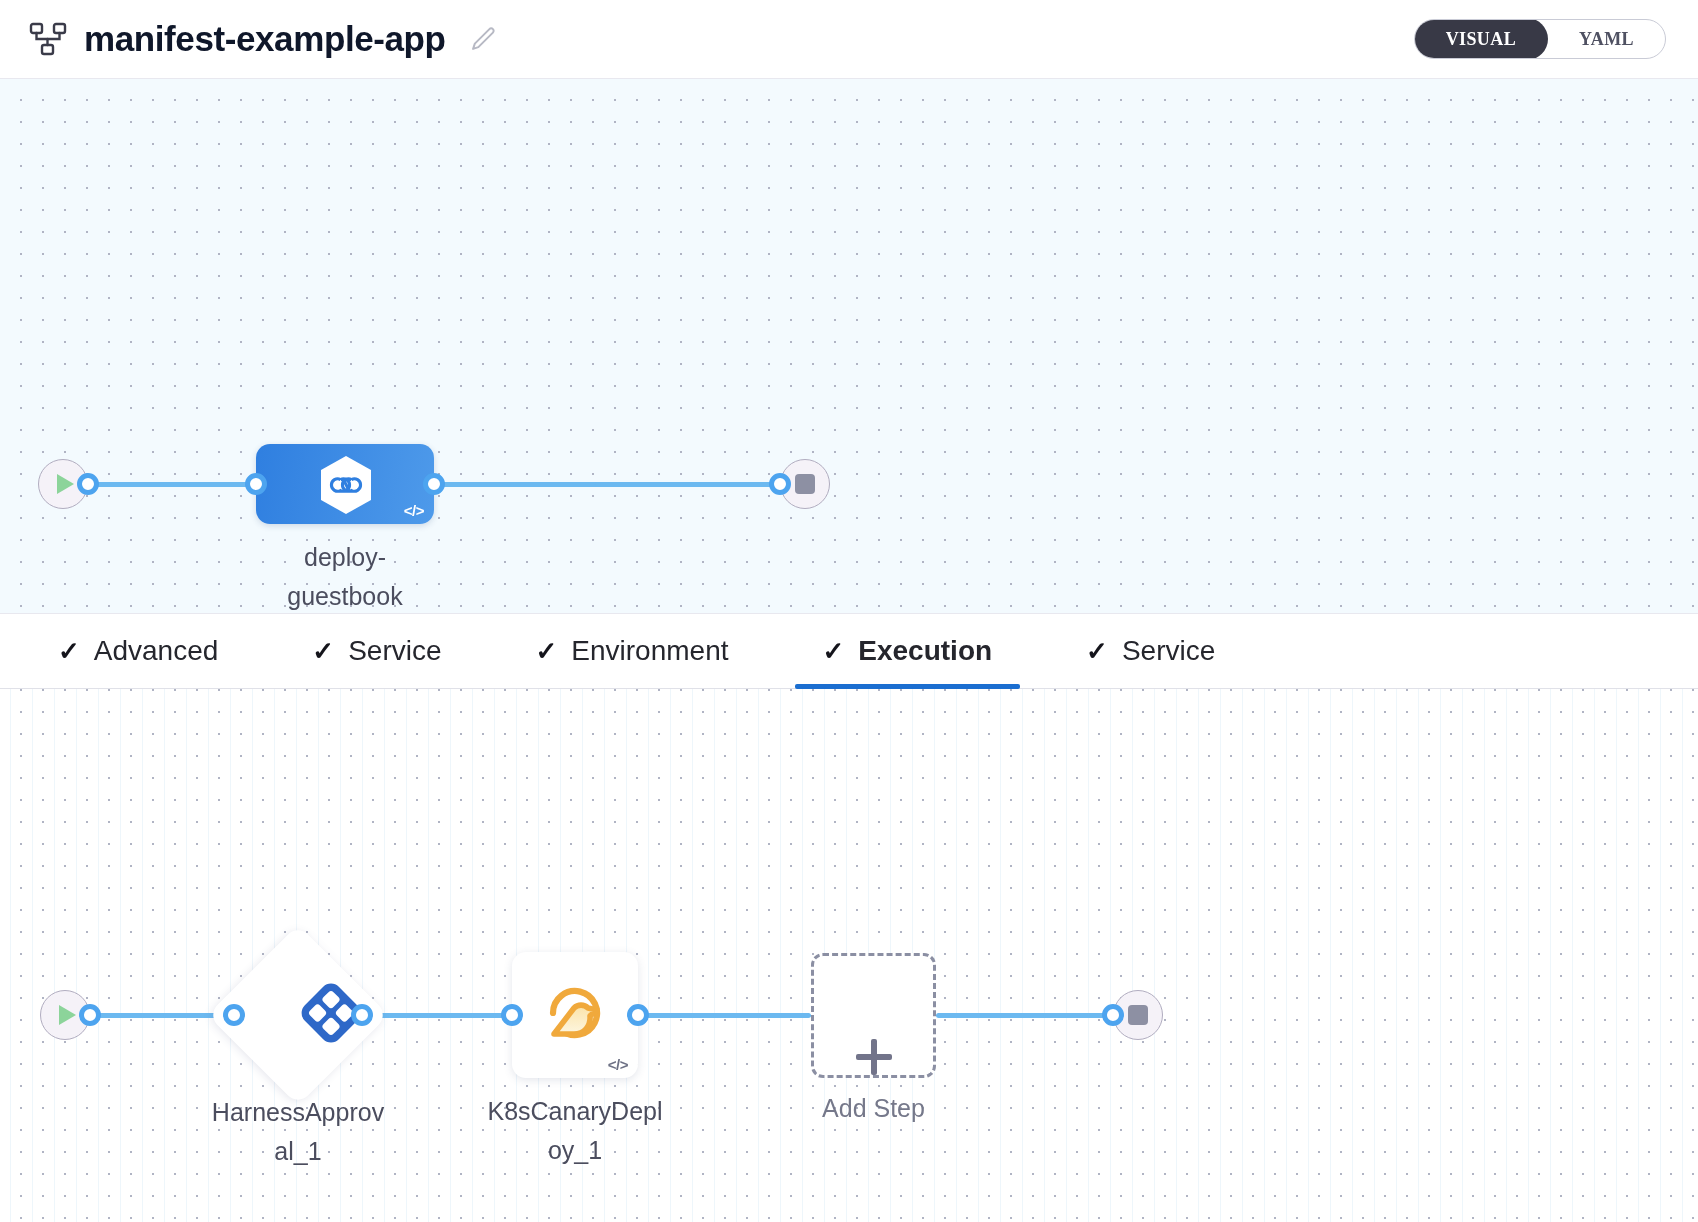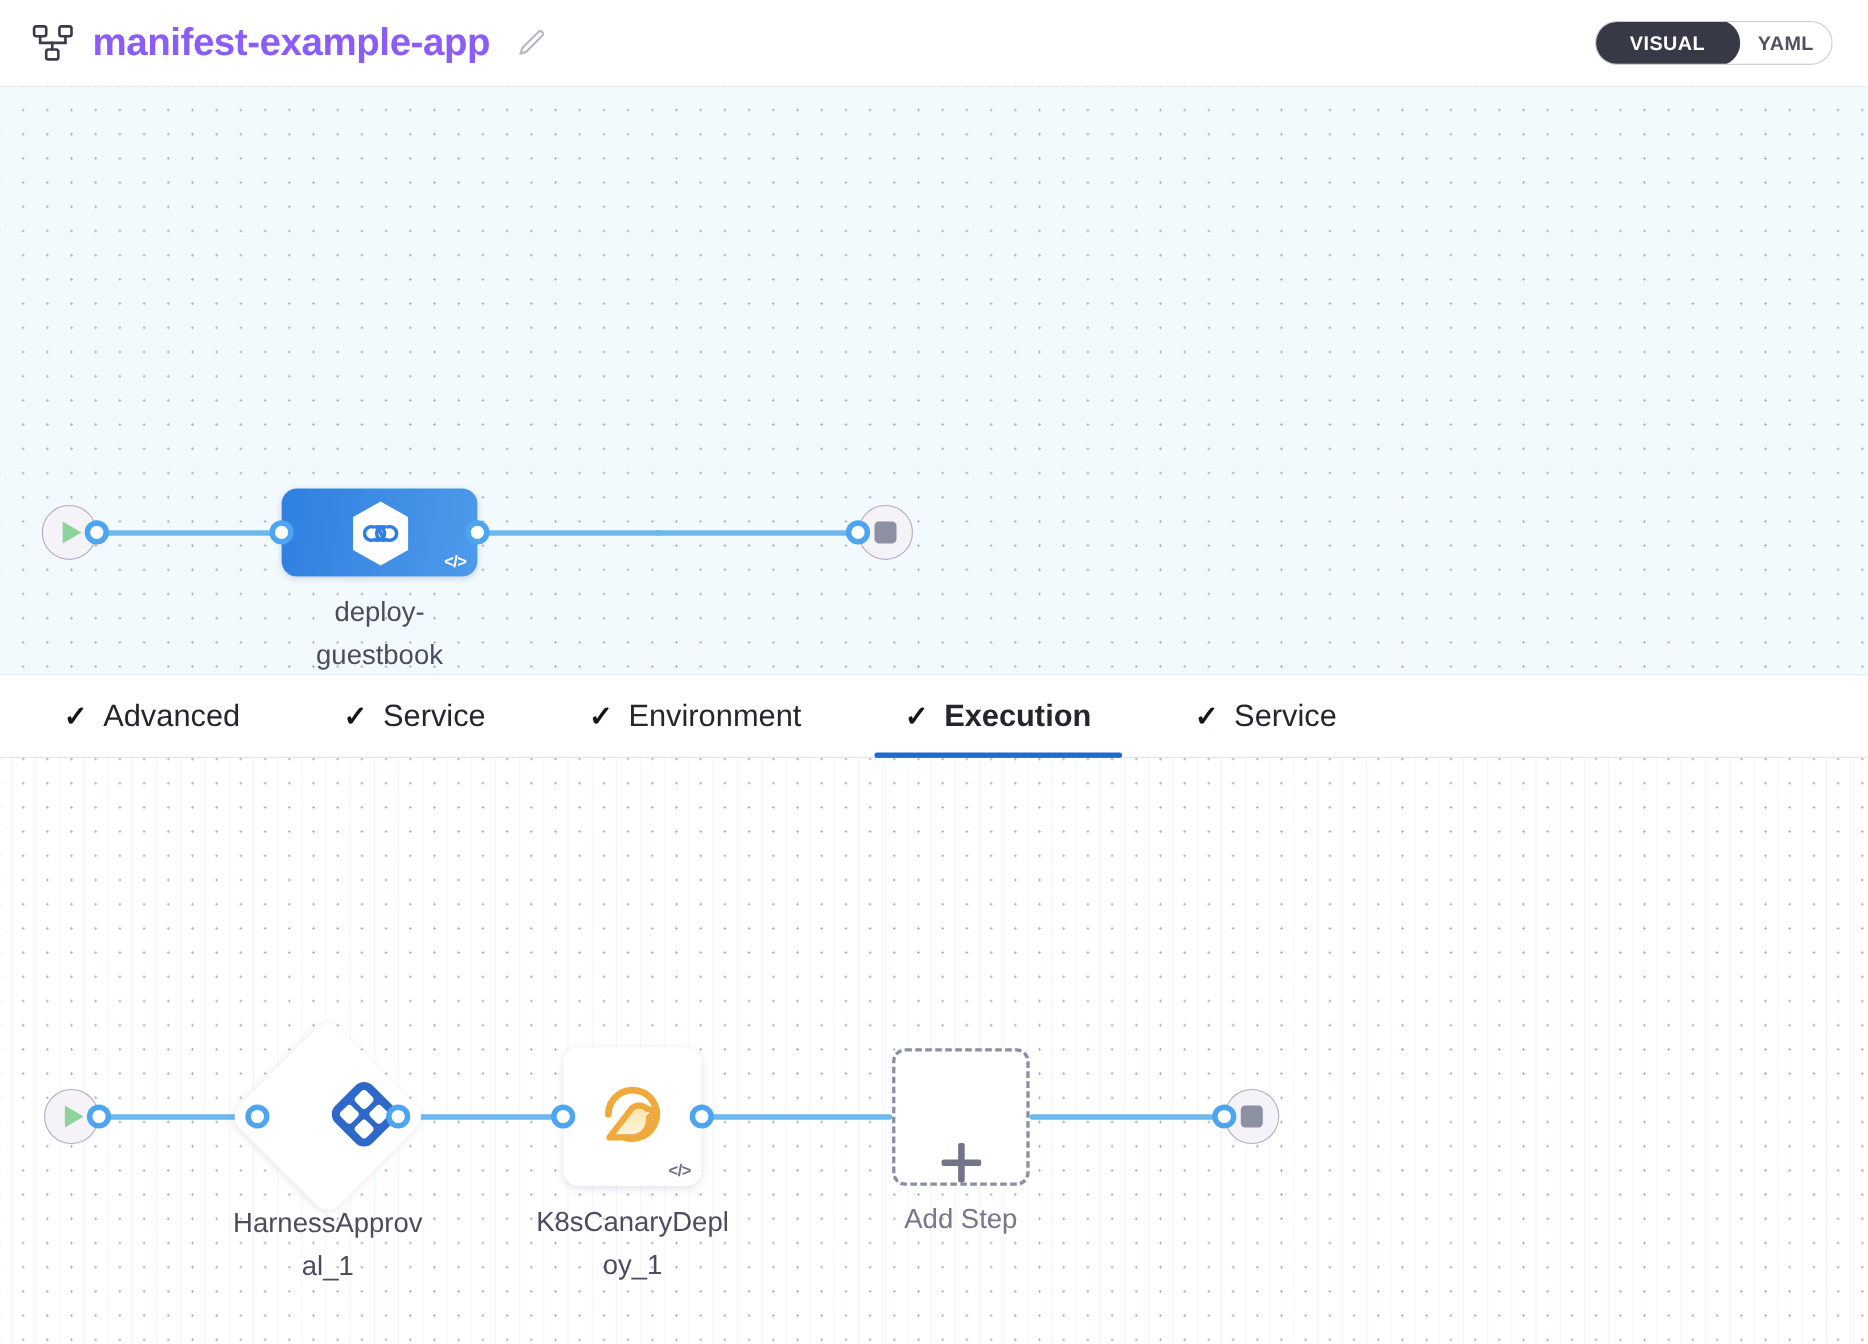--- a/index.html
+++ b/index.html
@@ -36,52 +36,53 @@
     gap: 16px;
   }
   .pipeline-icon {
     width: 40px; height: 40px;
     display: flex; align-items: center; justify-content: center;
     color: #383946;
   }
   .page-title {
     font-size: 35px;
     font-weight: bold;
-    color: #8b5cf6;
+    color: #0f172a;
     letter-spacing: -0.4px;
     white-space: nowrap;
   }
   .edit-icon {
     width: 30px; height: 30px;
     display: flex; align-items: center; justify-content: center;
     color: #b7b9c4;
     cursor: pointer;
     margin-left: 6px;
   }
   .header-right {
     margin-left: auto;
     display: flex;
     align-items: center;
+    font-family: Liberation Serif, serif;
   }
   .mode-toggle {
     display: flex;
     align-items: center;
     border: 1px solid #c9cbd6;
     border-radius: 26px;
     height: 40px;
     background: #ffffff;
     overflow: hidden;
     position: relative;
   }
   .mode-btn {
     height: 40px;
     display: flex;
     align-items: center;
     justify-content: center;
-    padding: 0 16px;
+    padding: 0 31px;
     font-size: 18px;
     font-weight: bold;
     letter-spacing: 0.4px;
     color: #4f5162;
     cursor: pointer;
     background: transparent;
     border: none;
     font-family: inherit;
   }
   .mode-btn.active {

